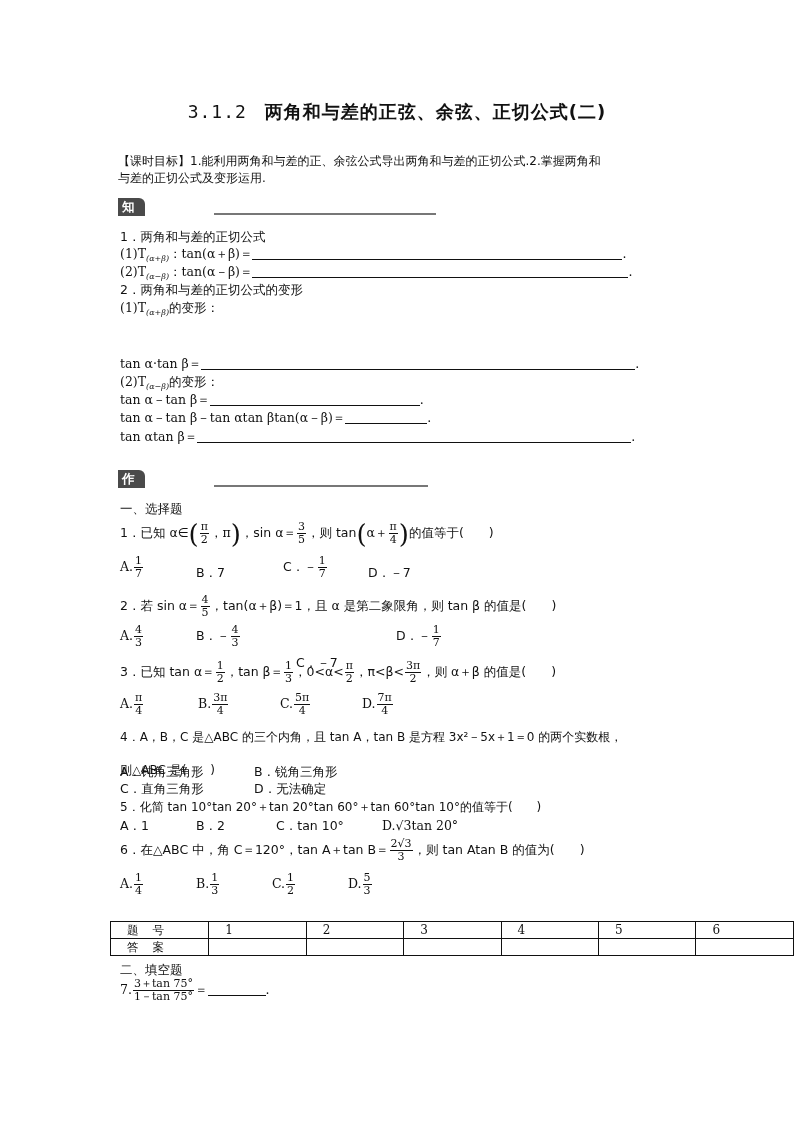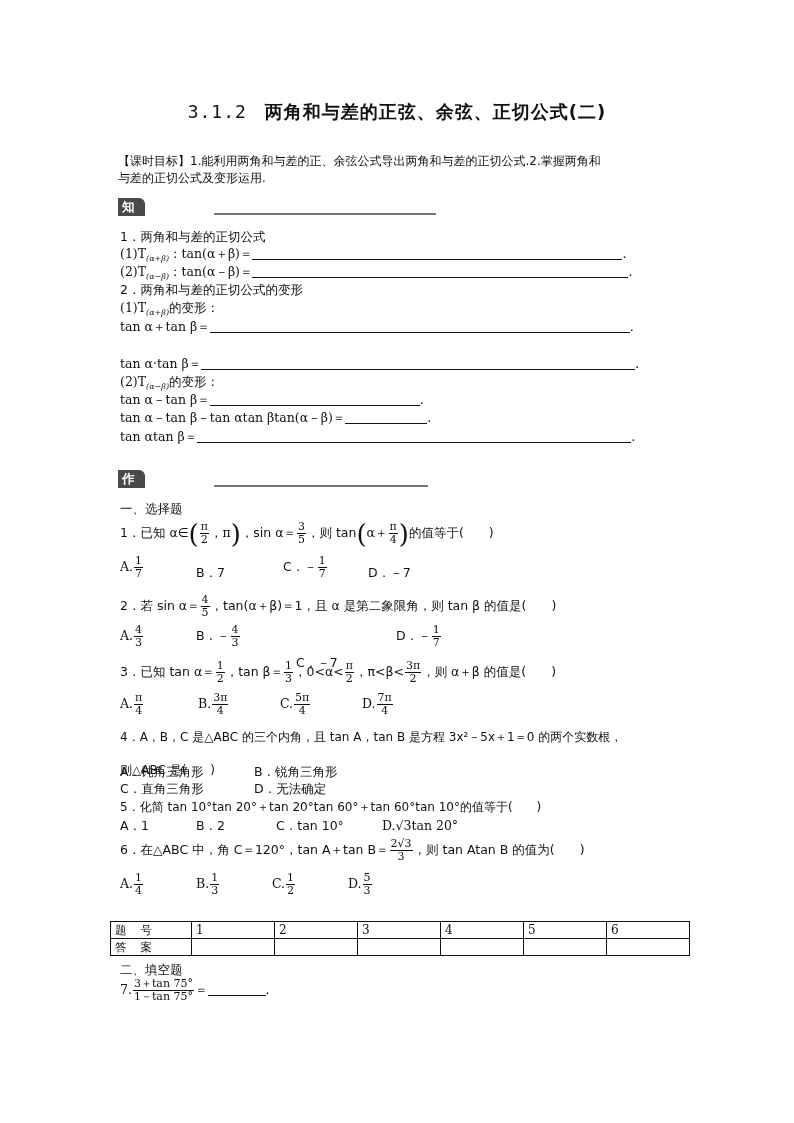--- a/index.html
+++ b/index.html
@@ -20,21 +20,21 @@
            letter-spacing: 4px; border-top-right-radius: 6px; font-family: "DejaVu Sans", sans-serif; }
   .badge .dot { display: inline-block; width: 9px; height: 9px; border-radius: 50%; background: #fff;
                 vertical-align: 0px; margin-left: 2px; }
   .badge-line { position: absolute; top: 15px; height: 2px; background: #777; }
   .frac { display: inline-block; vertical-align: middle; text-align: center; font-size: 11px; line-height: 12px; margin: 0 1px; }
   .frac .n { display: block; border-bottom: 1px solid #111; padding: 0 1px; }
   .frac .d { display: block; padding: 0 1px; }
   .paren { font-size: 26px; font-weight: 100; vertical-align: middle; line-height: 20px; }
   .opt { position: absolute; font-size: 12.5px; line-height: 17px; }
   table.ans { position: absolute; left: 110px; top: 921px; border-collapse: collapse; font-size: 12px; }
-  table.ans td { border: 1px solid #111; height: 16px; padding: 0 4px; line-height: 16px; }
+  table.ans td { border: 1px solid #111; height: 16px; padding: 0 16px; line-height: 16px; }
   table.ans td.h { width: 72px; letter-spacing: 14px; font-family: "DejaVu Sans", sans-serif; font-size: 11.5px; }
   table.ans td.c { width: 74px; }
 </style>
 </head>
 <body>
 
 <div class="page">
 
   <div class="abs title">
     <span class="num">3.1.2</span><span>两角和与差的正弦、余弦、正切公式(二)</span>
@@ -53,23 +53,20 @@
   <div class="abs txt sans" style="left:120px; top:228px;">1．两角和与差的正切公式</div>
   <div class="abs txt" style="left:120px; top:245px;">
     <span>(1)T</span><span class="sub">(α+β)</span><span>：tan(α＋β)＝</span><span class="blank" style="width:370px;"></span><span>.</span>
   </div>
   <div class="abs txt" style="left:120px; top:263px;">
     <span>(2)T</span><span class="sub">(α−β)</span><span>：tan(α－β)＝</span><span class="blank" style="width:376px;"></span><span>.</span>
   </div>
   <div class="abs txt sans" style="left:120px; top:281px;">2．两角和与差的正切公式的变形</div>
   <div class="abs txt" style="left:120px; top:299px;">
     <span>(1)T</span><span class="sub">(α+β)</span><span class="sans">的变形：</span>
-  </div>
-  <div class="abs txt" style="left:120px; top:318px;">
-    <span>tan α＋tan β＝</span><span class="blank" style="width:420px;"></span><span>.</span>
   </div>
   <div class="abs txt" style="left:120px; top:355px;">
     <span>tan α·tan β＝</span><span class="blank" style="width:434px;"></span><span>.</span>
   </div>
   <div class="abs txt" style="left:120px; top:373px;">
     <span>(2)T</span><span class="sub">(α−β)</span><span class="sans">的变形：</span>
   </div>
   <div class="abs txt" style="left:120px; top:391px;">
     <span>tan α－tan β＝</span><span class="blank" style="width:210px;"></span><span>.</span>
   </div>

